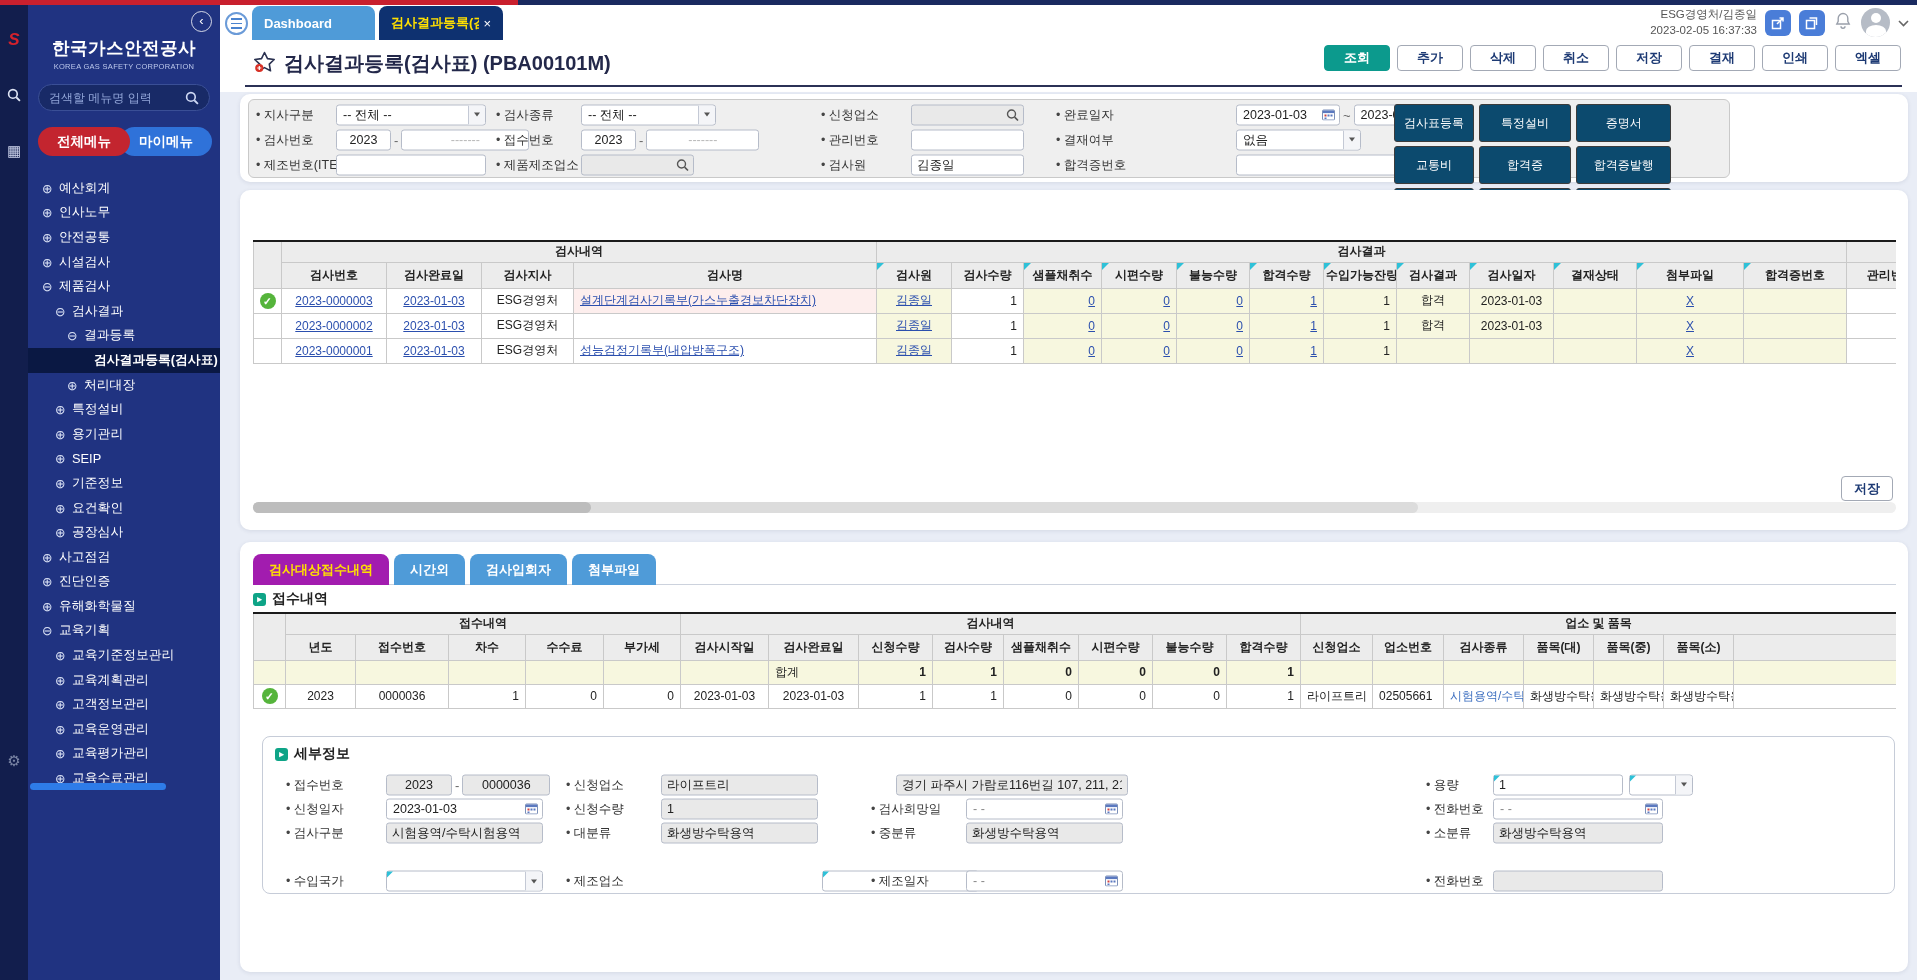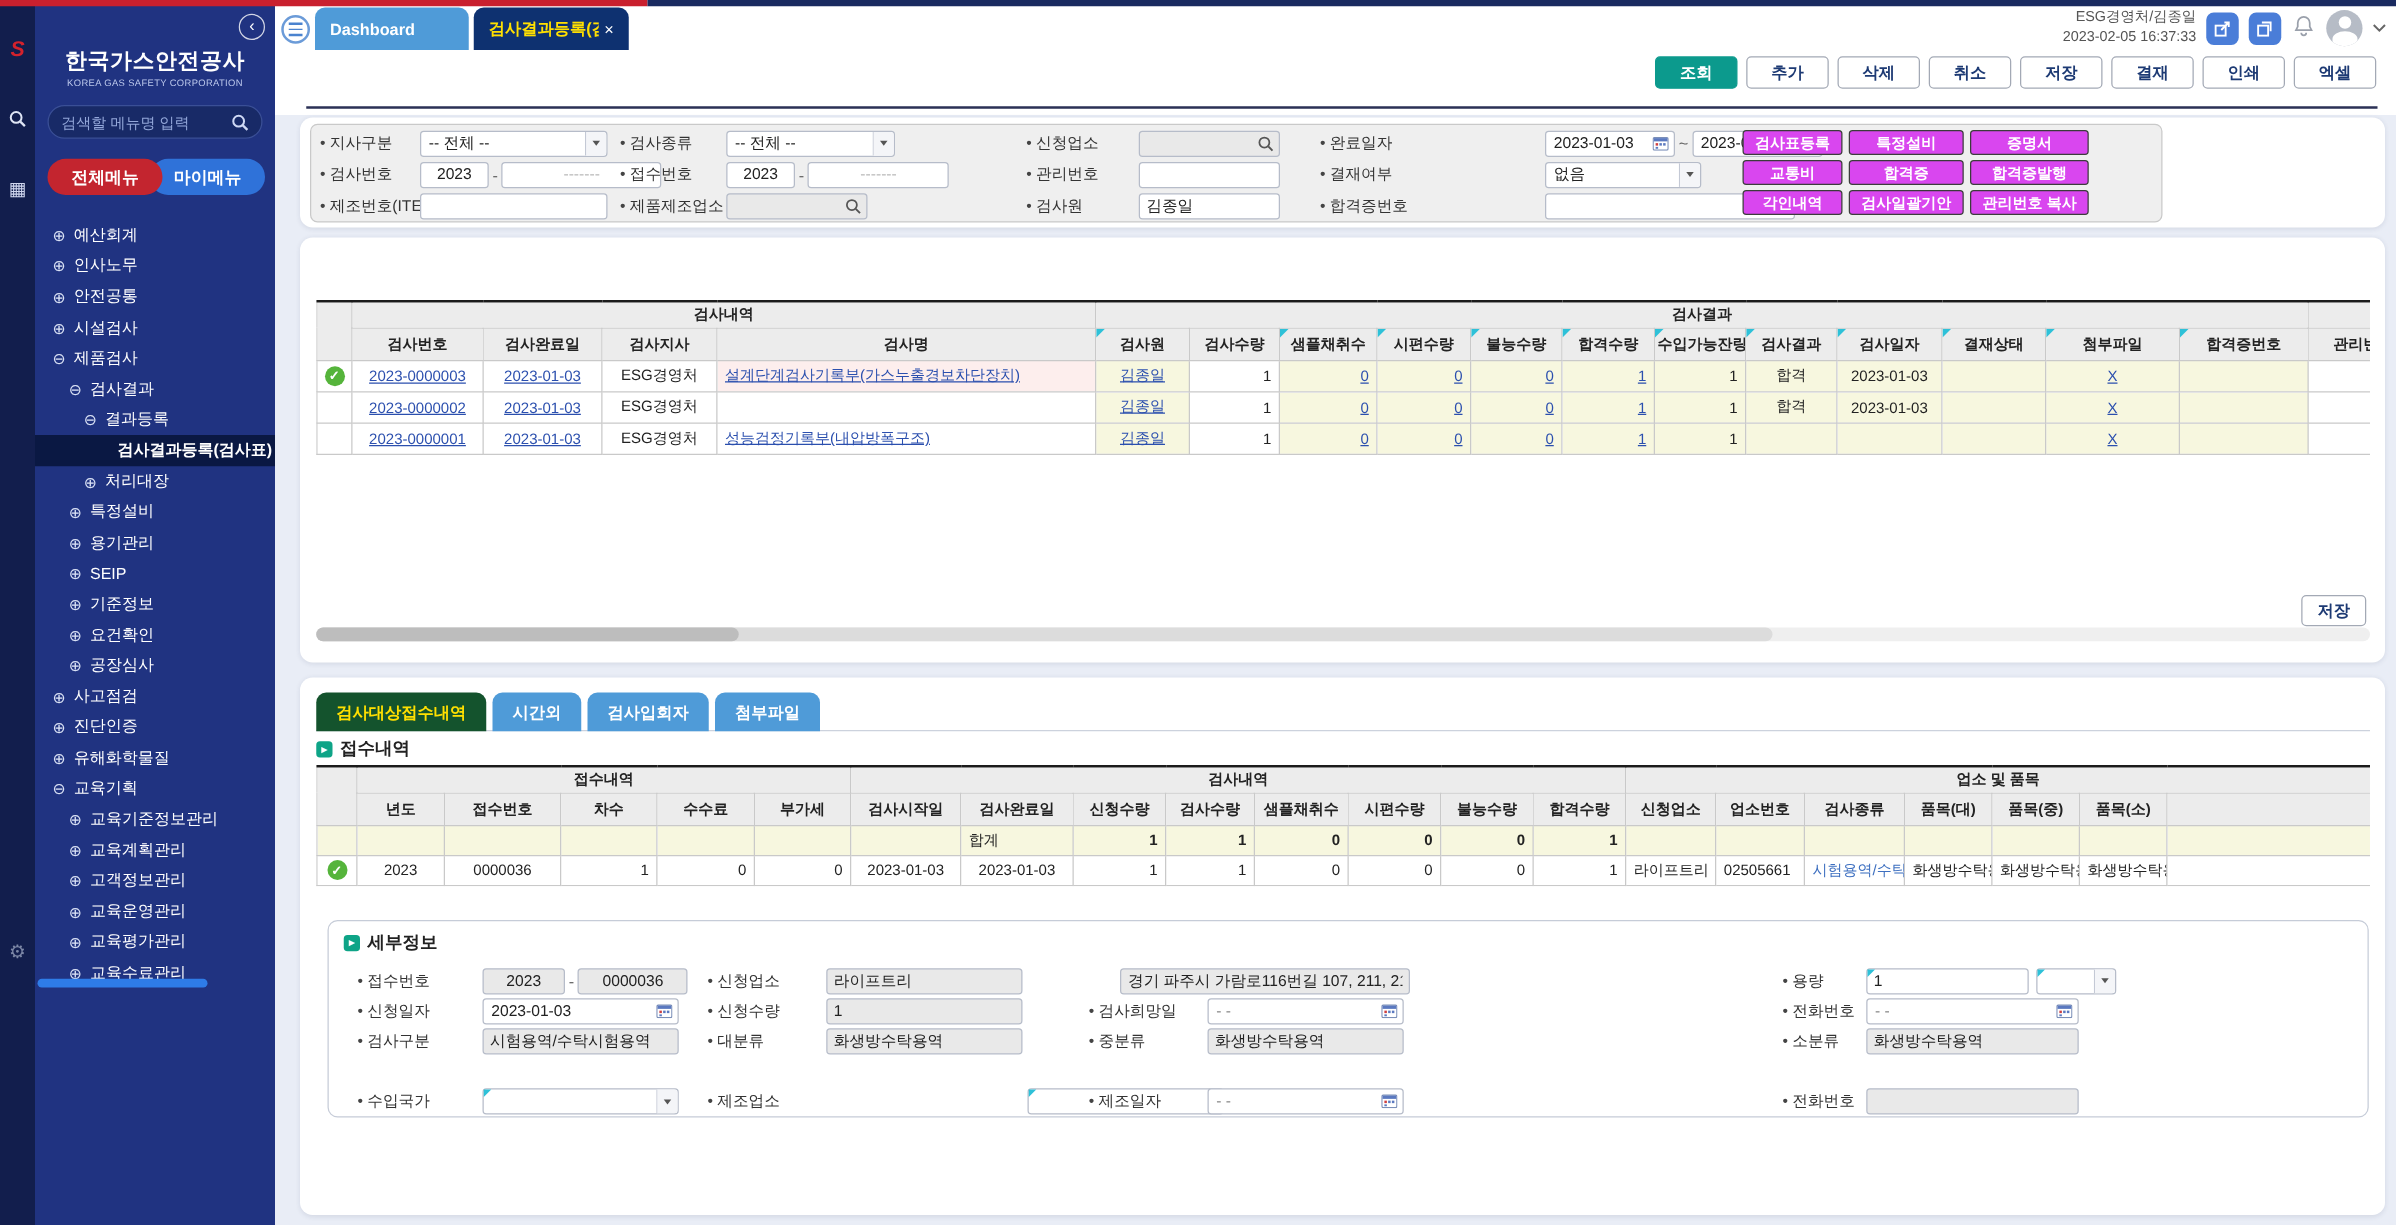--- a/index.html
+++ b/index.html
@@ -85,21 +85,21 @@
 .ip::placeholder{color:#b9b9b9}
 .ro{background:#e9e9e9}
 .ctr{text-align:center}
 .sel{height:21px;border:1px solid #b6bcc9;border-radius:3px;background:#fff;display:inline-flex;align-items:center;justify-content:space-between;font-size:12.5px;color:#222;padding-left:6px;cursor:pointer;vertical-align:middle}
 .selb{width:17px;align-self:stretch;border-left:1px solid #c4c9d5;display:flex;align-items:center;justify-content:center;background:#f4f5f8;border-radius:0 3px 3px 0;margin-left:4px}
 .tri{width:0;height:0;border-left:3.5px solid transparent;border-right:3.5px solid transparent;border-top:4.5px solid #555}
 .srch{height:21px;border:1px solid #b6bcc9;border-radius:3px;background:#e9e9e9;display:inline-flex;align-items:center;justify-content:flex-end;padding-right:4px;vertical-align:middle}
 .dt{height:21px;border:1px solid #b6bcc9;border-radius:3px;background:#fff;display:inline-flex;align-items:center;justify-content:space-between;font-size:12.5px;padding:0 4px 0 6px;color:#222;vertical-align:middle}
 .dsh{color:#666;margin:0 3px}
 #factions{position:absolute;left:1145px;top:4px;display:grid;grid-template-columns:repeat(3,auto);gap:4px 5px}
-.dkb{background:#d946ef;color:#fff;font-size:12px;height:20px;border-radius:3px;border:1px solid #3c3c3c;min-width:74px;padding:0 9px;font-weight:700}
+.dkb{background:#0c4a6e;color:#fff;font-size:12px;height:38px;border-radius:3px;border:1px solid #3c3c3c;min-width:74px;padding:0 9px;font-weight:400}
 
 
 .twrap{overflow:hidden}
 .tbl{border-collapse:collapse;table-layout:fixed;background:#fff;font-size:12px;color:#222;border-top:2px solid #1b1b1b}
 .tbl th,.tbl td{border:1px solid #c9c9c9;overflow:hidden;white-space:nowrap;padding:0 6px;height:25px}
 .tbl thead th{background:#ececec;font-weight:600;padding:0 2px;position:relative}
 .tbl thead .gr th{height:21px}
 .tbl thead tr:last-child th{height:26px}
 th.mk::before{content:"";position:absolute;top:0;left:0;border-top:7px solid #2ec1d8;border-right:7px solid transparent}
 .y{background:#f7f7df}
@@ -113,21 +113,21 @@
 #g1wrap{margin:50px 12px 0 13px;width:1643px}
 #g1{width:1668px}
 #g1-save{position:absolute;right:15px;top:286px;min-width:52px;height:25px}
 #g1-scroll{position:absolute;left:13px;right:12px;top:312px;height:11px;border-radius:6px;background:#efefef}
 #g1-scroll .seg{position:absolute;left:0;top:0;height:11px;border-radius:6px;background:#dcdcdc;width:1165px}
 #g1-scroll .thumb{position:absolute;left:0;top:0;height:11px;border-radius:6px;background:#bdbdbd;width:338px;cursor:pointer}
 
 
 #btabs{position:absolute;left:13px;right:12px;top:12px;height:31px;border-bottom:1px solid #ccd2dd;display:flex;gap:5px}
 .btab{height:31px;padding:0 16px;border-radius:8px 8px 0 0;background:#4f9bd8;color:#fff;font-weight:bold;font-size:13px;display:flex;align-items:center;cursor:pointer}
-.btab.active{background:#14532d;color:#ffe000}
+.btab.active{background:#a21caf;color:#ffe000}
 .sect{position:absolute;display:flex;align-items:center;gap:6px;font-size:14px;font-weight:bold;color:#222}
 #sect1{left:13px;top:48px}
 .sqicon{width:13px;height:13px;border-radius:3px;background:#0ea487;color:#fff;font-size:9px;display:flex;align-items:center;justify-content:center}
 #g2wrap{position:absolute;left:13px;top:70px;width:1643px}
 #g2{width:1643px}
 #g2 td{height:24px}
 
 
 #dbox{position:absolute;left:22px;top:194px;width:1633px;height:158px;border:1px solid #c6ccd8;border-radius:8px;background:#fff}
 #dbox .sect{left:12px;top:8px}
@@ -333,20 +333,30 @@
     <button class="wbtn teal">조회</button>
     <button class="wbtn">추가</button>
     <button class="wbtn">삭제</button>
     <button class="wbtn">취소</button>
     <button class="wbtn">저장</button>
     <button class="wbtn">결재</button>
     <button class="wbtn">인쇄</button>
     <button class="wbtn">엑셀</button>
   </div>
 
+  <div id="title-row">
+    <span>
+      <svg width="23" height="22" viewBox="0 0 23 22">
+          <path d="M11.5 1.5l3 6.1 6.7.9-4.9 4.7 1.2 6.6-6-3.2-6 3.2 1.2-6.6L1.8 8.5l6.7-.9z" fill="#fff" stroke="#2a3150" stroke-width="1.6" stroke-linejoin="round"></path>
+          <circle cx="6.3" cy="17" r="4.1" fill="#d93025"></circle>
+          <path d="M6.3 15v4M4.3 17h4" stroke="#fff" stroke-width="1.2"></path>
+        </svg>
+    </span>
+    <span id="page-title">검사결과등록(검사표) (PBA00101M)</span>
+  </div>
   <div id="title-rule"></div>
 
   <div class="card" id="fcard">
     <div id="fpanel">
       <div class="frow">
         <span class="fp p1 lb">지사구분</span>
         <span class="fp f1 sel" style="width:150px">
             <span>-- 전체 --</span>
             <span class="selb">
               <span class="tri"></span>

